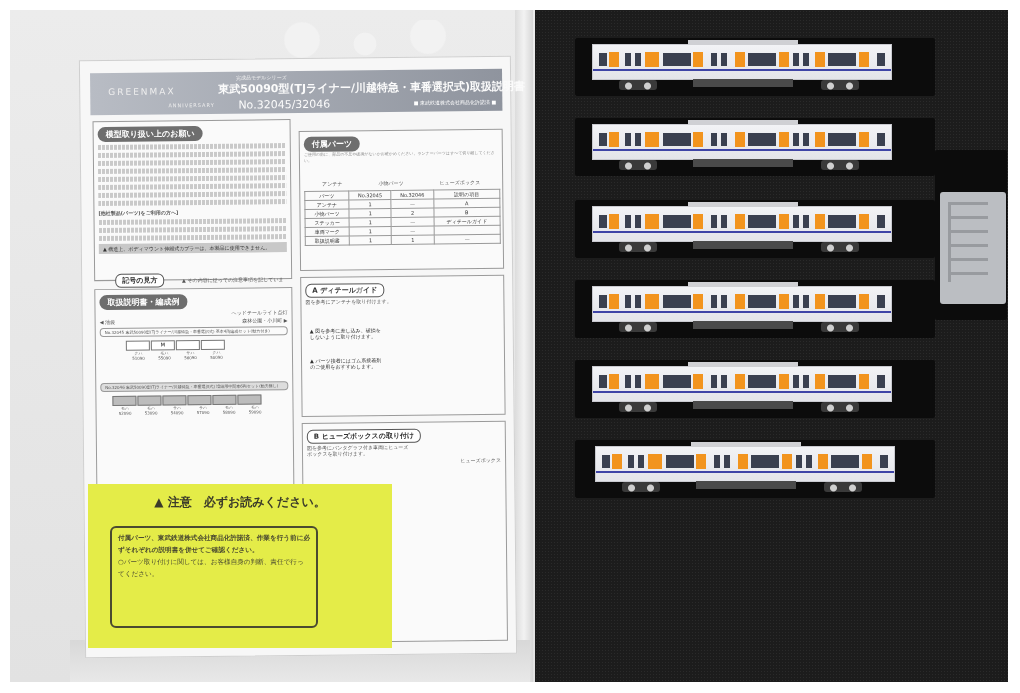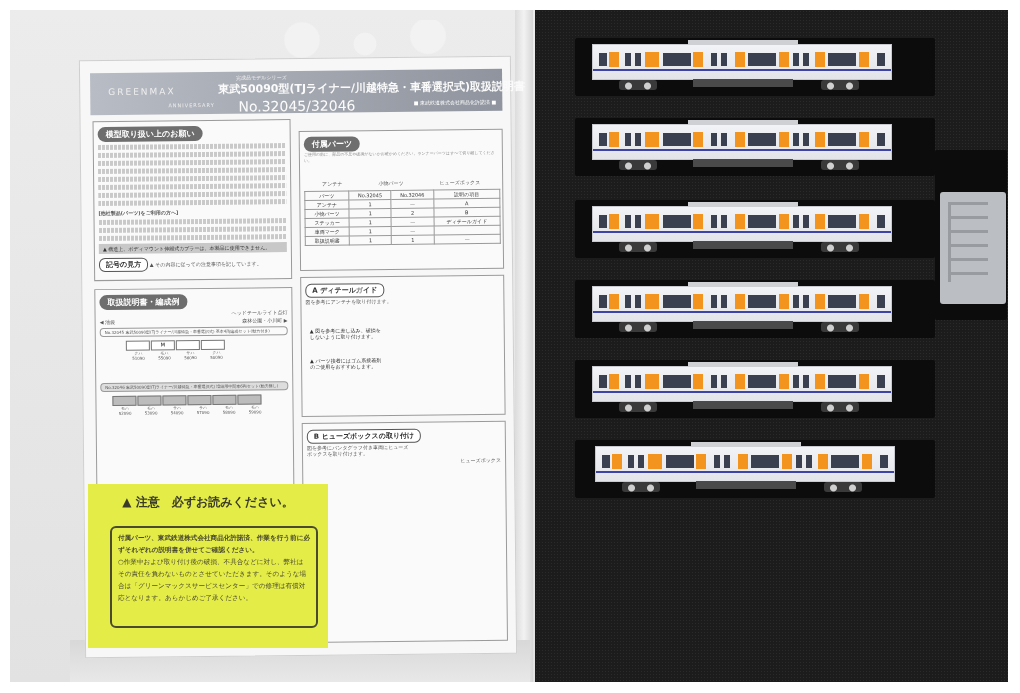--- a/index.html
+++ b/index.html
@@ -10,40 +10,40 @@
   .sleeve-edge { position: absolute; left: 505px; top: 0; width: 18px; height: 672px; background: linear-gradient(90deg,#dcdcdc,#f2f2f2,#d6d6d6); }
   .sleeve-bottom { position: absolute; left: 60px; top: 630px; width: 460px; height: 42px; background: linear-gradient(180deg,#d8d8d8,#e8e8e8); }
   .bubble { position: absolute; left: 250px; top: 10px; width: 210px; height: 40px; background: radial-gradient(circle at 20% 50%,#f4f4f4 10%,transparent 11%),radial-gradient(circle at 50% 60%,#f4f4f4 10%,transparent 11%),radial-gradient(circle at 80% 40%,#f4f4f4 10%,transparent 11%); opacity:.8; }
   
   .sheet { position: absolute; left: 72px; top: 48px; width: 432px; height: 598px; background: #f7f7f7; border: 1px solid #cfcfcf; transform: rotate(-0.6deg); }
   .sheet-header { position: absolute; left: 10px; top: 12px; width: 412px; height: 42px; background: linear-gradient(90deg,#b8bcc4,#8f949e); color:#f4f4f4; }
   .brand { position: absolute; left: 18px; top: 14px; font-size: 9px; letter-spacing: 2px; color:#eee; }
   .anniv { position: absolute; left: 78px; top: 30px; font-size: 5px; letter-spacing: 1px; color:#eee; }
   .series-label { position: absolute; left: 146px; top: 3px; font-size: 5px; color:#f0f0f0; }
   .title { position: absolute; left: 128px; top: 10px; font-size: 11px; font-weight: bold; color:#fbfbfb; white-space: nowrap; }
-  .product-no { position: absolute; left: 148px; top: 27px; font-size: 14px; color:#fbfbfb; }
+  .product-no { position: absolute; left: 148px; top: 27px; font-size: 11px; color:#fbfbfb; }
   .license { position: absolute; right: 6px; top: 30px; font-size: 5px; color:#fff; }
   .col-left { position: absolute; left: 12px; top: 60px; width: 198px; height: 530px; }
   .col-right { position: absolute; left: 218px; top: 60px; width: 204px; height: 530px; }
   .box { border: 1px solid #9a9a9a; background:#fafafa; position: absolute; left:0; width:100%; }
   .pill { display:inline-block; background:#6e6e6e; color:#fff; font-size:8px; font-weight:bold; padding:2px 8px; border-radius:8px; margin:4px 0 0 4px; }
   .pill-light { display:inline-block; border:1px solid #555; color:#333; font-size:7px; font-weight:bold; padding:1px 6px; border-radius:6px; margin:4px 0 0 4px; background:#fff;}
   .tiny { font-size: 4px; color:#8a8a8a; line-height: 6px; padding: 0 4px; }
   .lines { margin: 3px 4px; height: 5px; background: repeating-linear-gradient(90deg,#a9a9a9 0 3px,transparent 3px 4px); opacity:.6; }
   .warn-bar { margin: 3px 4px; background:#c8c8c8; font-size:5px; color:#333; padding:2px 4px; }
   .small-text { font-size:5px; color:#555; padding: 1px 4px; }
   table.parts { border-collapse: collapse; margin: 3px 4px; width: 196px; font-size: 5px; color:#333; }
   table.parts td, table.parts th { border: 1px solid #9a9a9a; padding: 1px 2px; text-align:center; font-weight: normal; }
   .car-row { display:flex; gap:1px; margin: 4px 0 0 30px; }
   .car-box { width: 24px; height: 10px; border:1px solid #777; background:#fff; font-size:5px; text-align:center; }
   .car-box.grey { background:#bcbcbc; }
   .car-labels { display:flex; gap:1px; margin-left: 30px; }
   .car-labels span { width:25px; font-size:4px; color:#555; text-align:center; line-height:5px; }
   
-  .caution { position: absolute; left: 78px; top: 474px; width: 240px; height: 164px; background: #e4ec48; }
+  .caution { position: absolute; left: 78px; top: 474px; width: 304px; height: 164px; background: #e4ec48; }
   .caution-head { position:absolute; left:0; top:10px; width:100%; text-align:center; font-size:12px; font-weight:bold; color:#3b3b2a; }
   .caution-body { position:absolute; left:22px; top:42px; width:208px; height:102px; border:2px solid #4a4a30; border-radius:6px; padding:4px 6px; font-size:6.6px; line-height:12px; color:#4a4a30; }
   .caution-body .b { font-weight:bold; }
   
   .tray { position: absolute; left: 525px; top: 0; width: 473px; height: 672px; background: #1c1c1c; background-image: radial-gradient(#2a2a2a 1px, transparent 1px); background-size: 3px 3px; }
   .slot { position: absolute; background: #0c0c0c; border-radius: 2px; }
   .car { position: absolute; left: 57px; width: 300px; height: 36px; background: linear-gradient(180deg,#f2f3f6,#e3e4e9); border:1px solid #c9cad0; }
   .car .stripe { position:absolute; left:0; right:0; top:24px; height:2px; background:#3e44a6; }
   .car .roof { position:absolute; left:95px; top:-5px; width:110px; height:5px; background:#cfd0d4; }
   .win { position:absolute; top:8px; height:13px; background:#3a4050; }
@@ -77,21 +77,21 @@
         <div class="box" style="top:0;height:160px;">
           <div class="pill">模型取り扱い上のお願い</div>
           <div class="lines"></div><div class="lines"></div><div class="lines"></div><div class="lines"></div>
           <div class="lines"></div><div class="lines"></div><div class="lines"></div><div class="lines"></div>
           <div class="small-text" style="font-weight:bold;">[他社製品(パーツ)をご利用の方へ]</div>
           <div class="lines"></div><div class="lines"></div><div class="lines"></div>
           <div class="warn-bar">
             <span>▲ </span><span>構造上、ボディマウント伸縮式カプラーは、本製品に使用できません。</span>
           </div>
           <div class="small-text">
-            <span class="pill-light" style="margin:0;">記号の見方</span>
+            <span class="pill-light" style="margin:16px;">記号の見方</span>
             <span> ▲ </span><span>その内容に従っての注意事項を記しています。</span>
           </div>
         </div>
 
         <div class="box" style="top:168px;height:200px;">
           <div class="pill">取扱説明書・編成例</div>
           <div class="small-text" style="text-align:right;">ヘッドテールライト点灯</div>
           <div class="small-text" style="display:flex;justify-content:space-between;">
             <span>◀ <span>池袋</span></span>
             <span><span>森林公園・小川町</span> ▶</span>
@@ -192,21 +192,21 @@
           <div class="small-text" style="width:110px;">図を参考にパンタグラフ付き車両にヒューズボックスを取り付けます。</div>
           <div class="small-text" style="text-align:right;">ヒューズボックス</div>
         </div>
       </div>
     </div>
 
     <div class="caution">
       <div class="caution-head"><span>▲ </span><span>注意　必ずお読みください。</span></div>
       <div class="caution-body">
         <div class="b">付属パーツ、東武鉄道株式会社商品化許諾済、作業を行う前に必ずそれぞれの説明書を併せてご確認ください。</div>
-        <div>○作業中および取り付け後の破損、不具合などに対し、弊社はその責任を負わないものとさせていただきます。そのような場合は「グリーンマックスサービスセンター」での修理は有償対応となります。あらかじめご了承ください。</div>
+        <div>○パーツ取り付けに関しては、お客様自身の判断、責任で行ってください。</div>
       </div>
     </div>
   </div>
 
   <div class="tray">
     <div class="slot" style="left:40px;top:28px;width:360px;height:58px;"></div>
     <div class="slot" style="left:40px;top:108px;width:360px;height:58px;"></div>
     <div class="slot" style="left:40px;top:190px;width:360px;height:58px;"></div>
     <div class="slot" style="left:40px;top:270px;width:360px;height:58px;"></div>
     <div class="slot" style="left:40px;top:350px;width:360px;height:58px;"></div>

